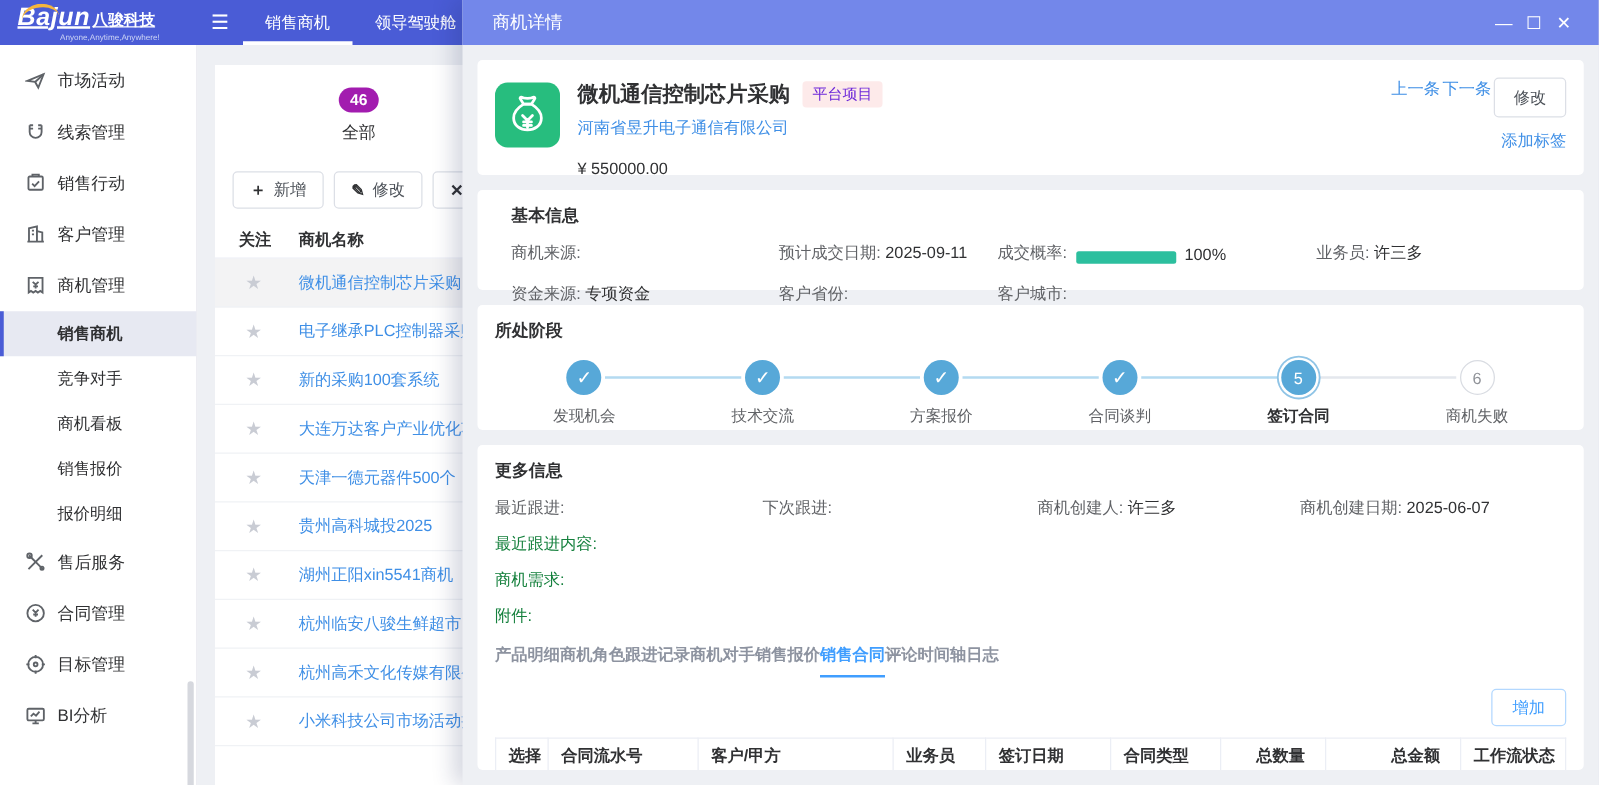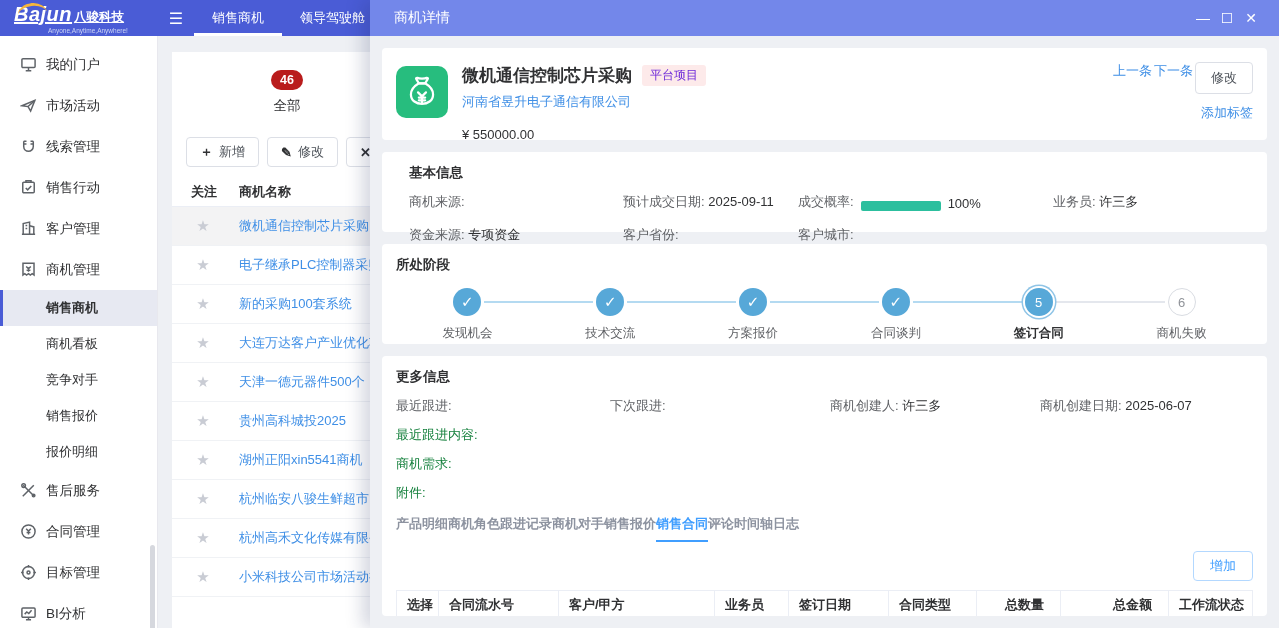--- a/index.html
+++ b/index.html
@@ -29,21 +29,21 @@
     font-size:13.5px; color:#303133; cursor:pointer; }
   .side-item .icn { width:17px; height:17px; color:#5f6368; display:inline-flex; }
   .sub-item { height:36px; display:flex; align-items:center; padding-left:46px; font-size:13px; color:#303133; cursor:pointer; position:relative; }
   .sub-item.active { background:#e7e9f2; font-weight:bold; }
   .sub-item.active::before { content:""; position:absolute; left:0; top:0; bottom:0; width:3px; background:#4a5cd6; }
   .side-scroll { position:absolute; right:2px; top:509px; width:5px; height:119px; background:#d6d8de; border-radius:3px; }
   
   .list-region { position:absolute; top:36px; left:159px; bottom:0; width:243px; background:#eef0f4; z-index:1; }
   .list-card { position:absolute; top:16px; left:13px; width:230px; bottom:0; background:#fff; }
   .count-wrap { text-align:center; padding-top:18px; }
-  .count-badge { display:inline-block; min-width:32px; padding:3px 8px; background:#b91c1c; color:#fff;
+  .count-badge { display:inline-block; min-width:32px; padding:3px 8px; background:#a21caf; color:#fff;
     border-radius:11px; font-size:12.5px; font-weight:bold; }
   .count-label { margin-top:7px; font-size:13.5px; color:#303133; }
   .list-toolbar { display:flex; gap:8px; padding:0 0 0 14px; margin-top:22px; }
   .tb-btn { height:30px; padding:0 13px; border:1px solid #dcdfe6; border-radius:4px; background:#fff;
     font-size:13px; color:#4d5259; display:inline-flex; align-items:center; gap:6px; cursor:pointer; white-space:nowrap; }
   .tb-btn .ti { font-size:13px; font-weight:bold; color:#303133; }
   .list-head { display:flex; margin-top:10px; height:30px; align-items:center; border-bottom:1px solid #ebeef5;
     font-weight:bold; font-size:13px; color:#303133; }
   .col-star { width:62px; padding-left:19px; }
   .col-name { flex:1; padding-left:5px; }
@@ -122,29 +122,20 @@
   </div>
   <div class="hamburger">☰</div>
   <div class="nav-tab active">销售商机</div>
   <div class="nav-tab">领导驾驶舱</div>
 </header>
 
 <nav class="sidebar">
   <div class="side-item">
     <span class="icn">
         <svg viewBox="0 0 16 16" fill="none" stroke="currentColor" stroke-width="1.4">
-          <rect x="1.8" y="2.6" width="12.4" height="8.2" rx="1"></rect>
-          <path d="M8 10.8v2.4M5.4 13.8h5.2"></path>
-        </svg>
-      </span>
-    <span>我的门户</span>
-  </div>
-  <div class="side-item">
-    <span class="icn">
-        <svg viewBox="0 0 16 16" fill="none" stroke="currentColor" stroke-width="1.4">
           <path d="M1.8 8.2 14 3.2l-4 10-2.4-4.2z"></path>
           <path d="M7.6 9 14 3.2"></path>
         </svg>
       </span>
     <span>市场活动</span>
   </div>
   <div class="side-item">
     <span class="icn">
         <svg viewBox="0 0 16 16" fill="none" stroke="currentColor" stroke-width="1.4">
           <path d="M3.5 3v5a4.5 4.5 0 0 0 9 0V3"></path>
@@ -179,24 +170,24 @@
           <path d="M2.8 2.2h10.4v11l-1.7-1.2-1.8 1.2-1.7-1.2-1.8 1.2-1.7-1.2-1.7 1.2z"></path>
           <path d="M5.8 5.2 8 7.2l2.2-2M8 7.2v3M6.2 8.6h3.6"></path>
         </svg>
       </span>
     <span>商机管理</span>
   </div>
   <div class="sub-item active">
     <span>销售商机</span>
   </div>
   <div class="sub-item">
+    <span>竞争对手</span>
+  </div>
+  <div class="sub-item">
     <span>商机看板</span>
-  </div>
-  <div class="sub-item">
-    <span>竞争对手</span>
   </div>
   <div class="sub-item">
     <span>销售报价</span>
   </div>
   <div class="sub-item">
     <span>报价明细</span>
   </div>
   <div class="side-item">
     <span class="icn">
         <svg viewBox="0 0 16 16" fill="none" stroke="currentColor" stroke-width="1.4">

